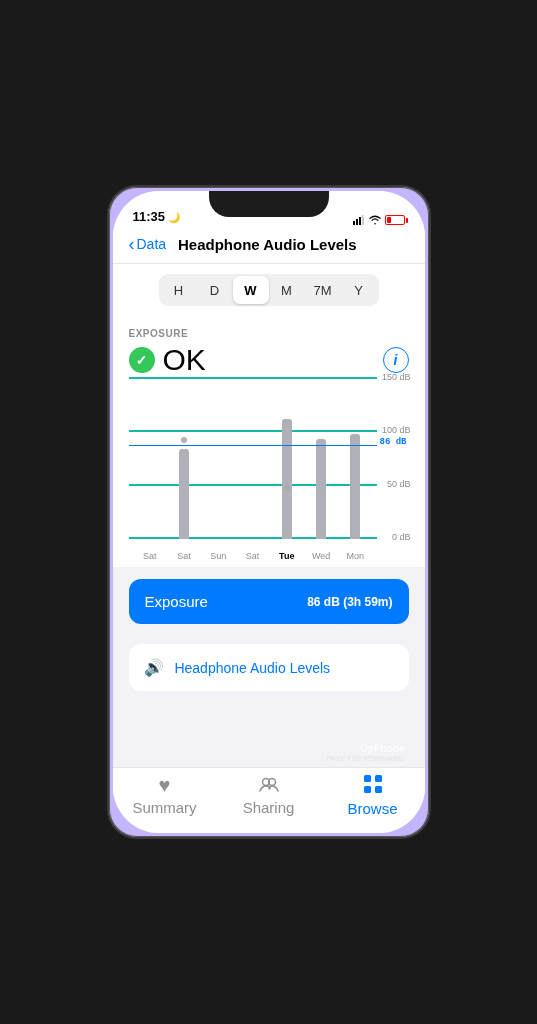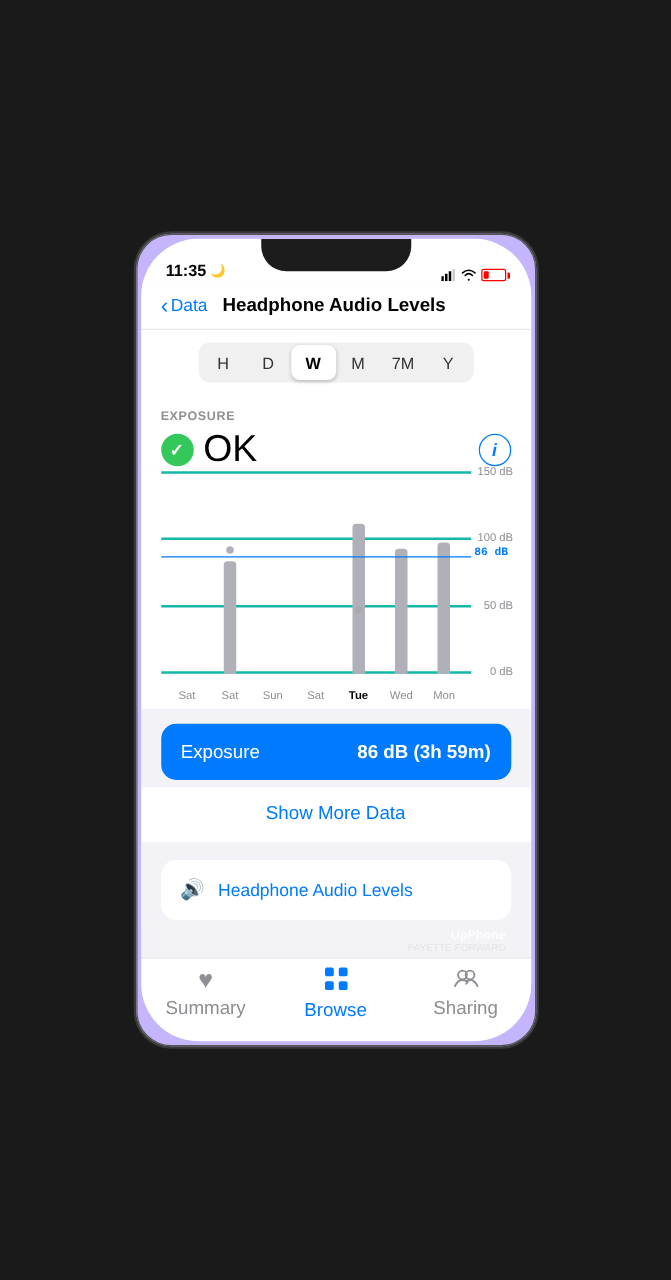--- a/index.html
+++ b/index.html
@@ -346,21 +346,21 @@
       display: flex;
       justify-content: space-between;
       align-items: center;
     }
     .exp-card-label {
       font-size: 15px;
       font-weight: 500;
       color: #fff;
     }
     .exp-card-value {
-      font-size: 15px;
+      font-size: 12px;
       font-weight: 600;
       color: #fff;
     }
 
     
     .show-more {
       text-align: center;
       padding: 12px 0 14px 0;
       background: #fff;
     }
@@ -593,60 +593,57 @@
             <span class="x-label">Mon</span>
           </div>
         </div>
       </div>
 
       <div class="exposure-card">
         <span class="exp-card-label">Exposure</span>
         <span class="exp-card-value">86 dB (3h 59m)</span>
       </div>
 
-      <div class="show-more">
-        <button class="show-more-btn">Show More Data</button>
-      </div>
 
       <div class="highlights-section">
         <div class="highlight-card">
           <span class="ear-icon">🔊</span>
           <span class="highlight-card-text">Headphone Audio Levels</span>
         </div>
       </div>
 
     </div>
 
     <div class="tab-bar">
       <div class="tab-item">
         <span class="tab-icon">♥</span>
         <span class="tab-label">Summary</span>
+      </div>
+      <div class="tab-item">
+        <span class="tab-icon">
+          <svg width="20" height="16" viewBox="0 0 20 16">
+            <circle cx="7" cy="6" r="3.5" fill="none" stroke="#8e8e93" stroke-width="1.5"></circle>
+            <circle cx="13" cy="6" r="3.5" fill="none" stroke="#8e8e93" stroke-width="1.5"></circle>
+            <path d="M1 15 Q3 10 7 10 Q10 10 11 12" fill="none" stroke="#8e8e93" stroke-width="1.5" stroke-linecap="round"></path>
+            <path d="M10 13 Q11 10 13 10 Q17 10 19 15" fill="none" stroke="#8e8e93" stroke-width="1.5" stroke-linecap="round"></path>
+          </svg>
+        </span>
+        <span class="tab-label">Sharing</span>
       </div>
       <div class="tab-item">
         <span class="tab-icon active" style="font-size:16px;">
           <svg width="20" height="20" viewBox="0 0 20 20">
             <rect x="1" y="1" width="7" height="7" rx="1.5" fill="#007aff"></rect>
             <rect x="12" y="1" width="7" height="7" rx="1.5" fill="#007aff"></rect>
             <rect x="1" y="12" width="7" height="7" rx="1.5" fill="#007aff"></rect>
             <rect x="12" y="12" width="7" height="7" rx="1.5" fill="#007aff"></rect>
           </svg>
         </span>
         <span class="tab-label active">Browse</span>
       </div>
-      <div class="tab-item">
-        <span class="tab-icon">
-          <svg width="20" height="16" viewBox="0 0 20 16">
-            <circle cx="7" cy="6" r="3.5" fill="none" stroke="#8e8e93" stroke-width="1.5"></circle>
-            <circle cx="13" cy="6" r="3.5" fill="none" stroke="#8e8e93" stroke-width="1.5"></circle>
-            <path d="M1 15 Q3 10 7 10 Q10 10 11 12" fill="none" stroke="#8e8e93" stroke-width="1.5" stroke-linecap="round"></path>
-            <path d="M10 13 Q11 10 13 10 Q17 10 19 15" fill="none" stroke="#8e8e93" stroke-width="1.5" stroke-linecap="round"></path>
-          </svg>
-        </span>
-        <span class="tab-label">Sharing</span>
-      </div>
     </div>
 
     <div class="watermark">
       <div class="watermark-up">UpPhone</div>
       <div class="watermark-pf">PAYETTE FORWARD</div>
     </div>
 
   </div>
 </div>
 

